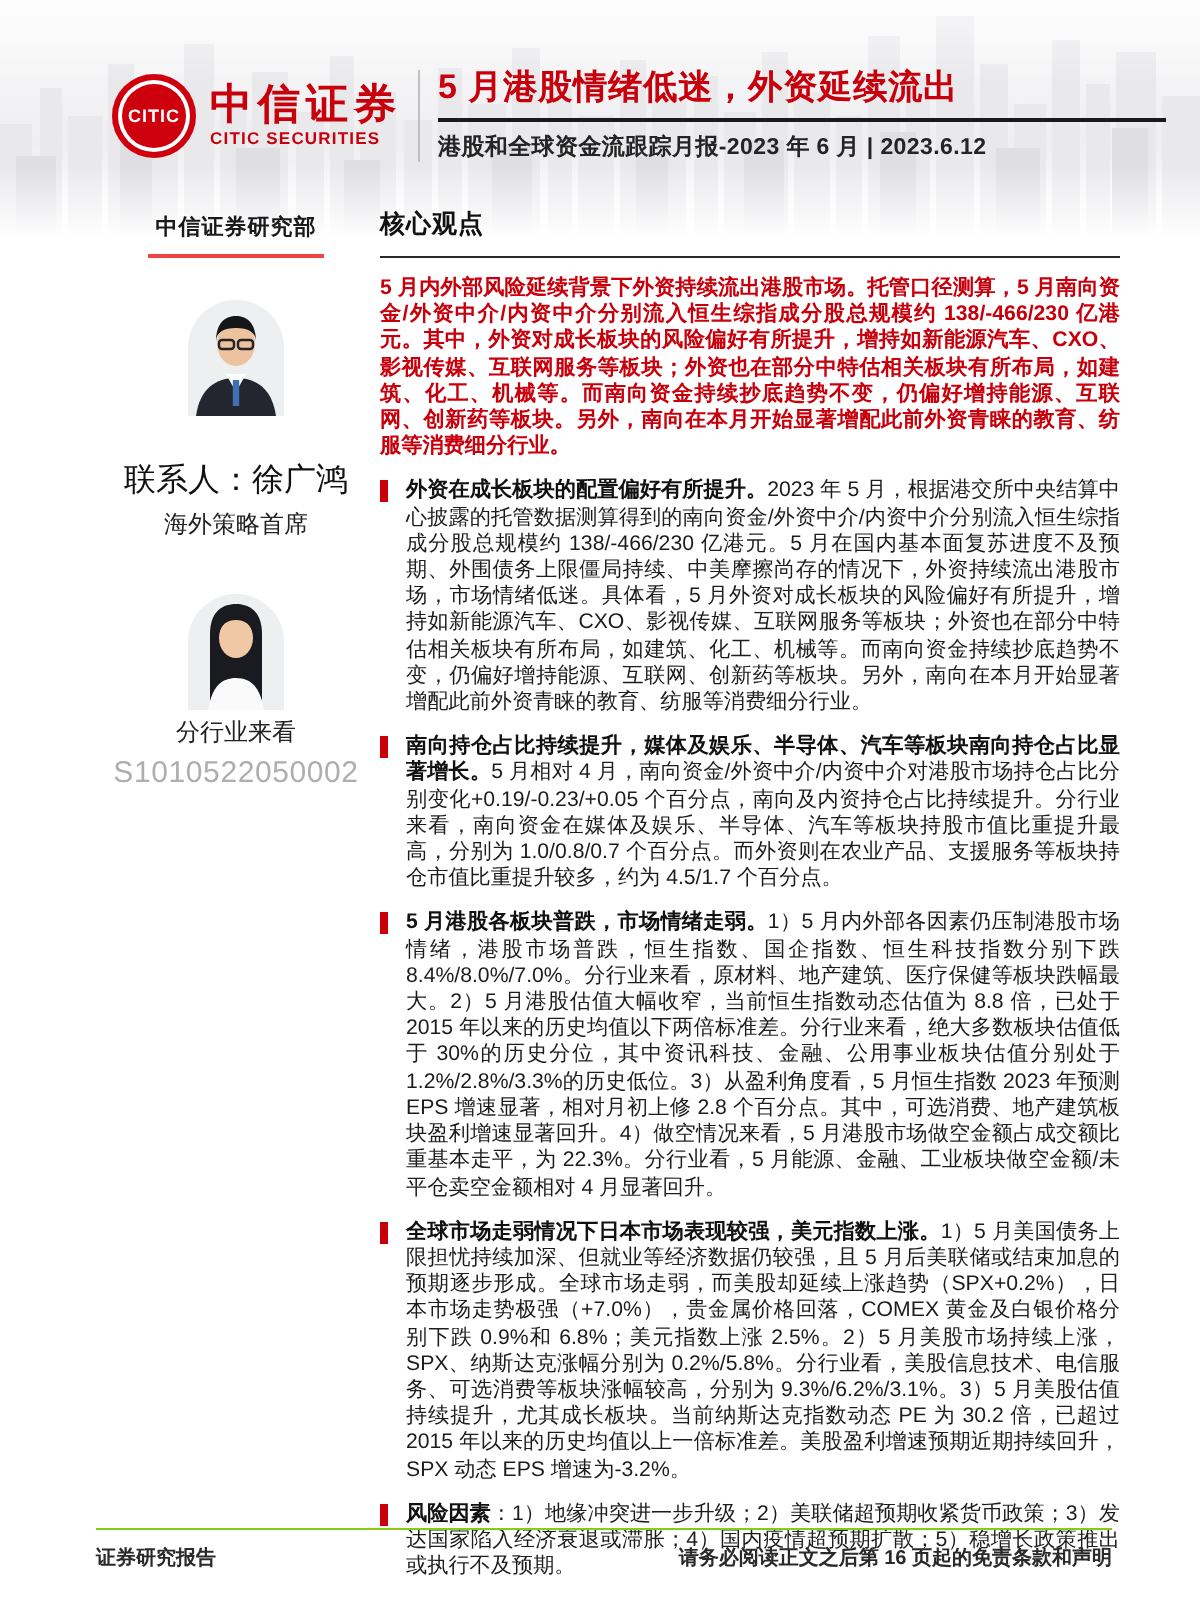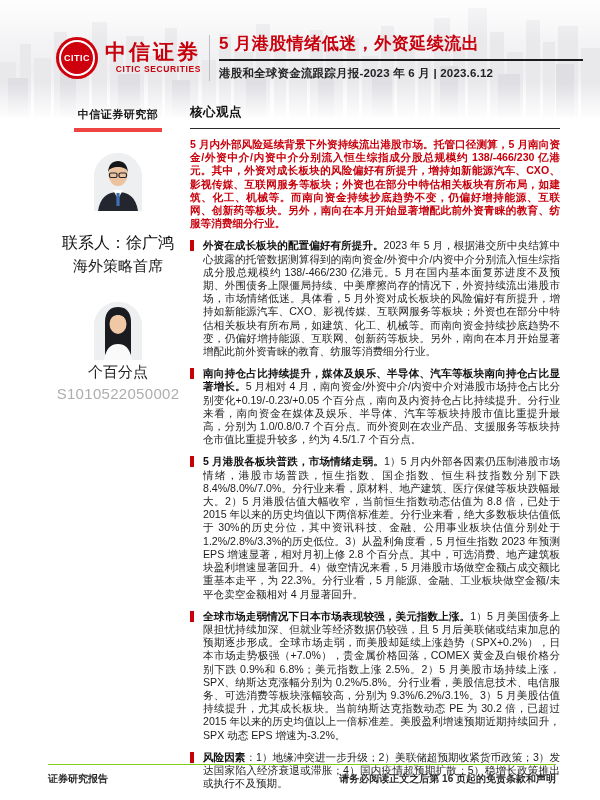--- a/index.html
+++ b/index.html
@@ -8,41 +8,41 @@
     background:#ffffff; overflow:hidden; color:#1c1c1c;
     font-family:"Liberation Sans","DejaVu Sans",sans-serif;
   }
   
   .header { position:absolute; top:0; left:0; width:600px; height:118px;
     background:linear-gradient(180deg,#fafafa 0%,#efeff2 60%,#ffffff 100%); }
   .skyline { position:absolute; bottom:0; left:0; }
   .header-fade { position:absolute; inset:0; pointer-events:none;
     background:linear-gradient(180deg, rgba(255,255,255,.65) 0%, rgba(255,255,255,0) 35%, rgba(255,255,255,0) 70%, rgba(255,255,255,.95) 100%); }
   .header-inner { position:absolute; left:56px; top:34px; display:flex; align-items:center; }
-  .logo { display:flex; align-items:center;text-align:right; }
+  .logo { display:flex; align-items:center; }
   .logo-mark { width:42px; height:42px; border-radius:50%; background:#cf000e;
     display:flex; align-items:center; justify-content:center; box-shadow:inset 0 0 0 3px #cf000e, inset 0 0 0 5px #ffffff; }
   .logo-mark span { color:#fff; font-size:9px; font-weight:bold; letter-spacing:.5px; }
   .logo-text { margin-left:7px; }
   .logo-cn { font-family:"Liberation Serif","DejaVu Serif",serif; font-size:21px; font-weight:bold; color:#c7000c; letter-spacing:3px; line-height:22px; }
   .logo-en { font-size:8.5px; font-weight:bold; color:#c7000c; letter-spacing:.6px; margin-top:1px; }
   .vdiv { width:1px; height:46px; background:#bfbfc4; margin:0 9px 0 8px; }
   .title-block { width:368px; }
   .report-title { margin:0; font-size:17px; line-height:20px; font-weight:bold; color:#c7000c; letter-spacing:.5px; }
   .title-rule { height:2px; background:#1a1a1a; margin-top:5px; width:364px; }
   .subtitle { margin-top:5px; font-size:11.5px; font-weight:bold; color:#242424; letter-spacing:.2px; }
   
   .sidebar { position:absolute; left:52px; top:104px; width:132px; text-align:center; }
   .dept { display:inline-block; font-size:11px; font-weight:bold; color:#1a1a1a;
-    padding:0 4px 6px 4px; border-bottom:4px solid #ef4444; letter-spacing:.5px; }
+    padding:0 4px 6px 4px; border-bottom:2px solid #ef4444; letter-spacing:.5px; }
   .analyst { margin-top:21px; }
   .analyst + .analyst { margin-top:26px; }
   .photo { width:48px; height:58px; margin:0 auto; border-radius:25px 25px 0 0; overflow:hidden; background:#edeff1; }
   .analyst-name { font-size:16px; font-weight:normal; margin-top:22px; color:#111; }
-  .analyst-title { font-size:15px; margin-top:3px; color:#222; }
+  .analyst-title { font-size:12px; margin-top:3px; color:#222; }
   .analyst-cert { font-size:15px; margin-top:3px; color:#aeaeae; letter-spacing:.3px; }
   
   .content { position:absolute; left:190px; top:104px; width:370px; }
   .section-title { margin:0; font-size:12.5px; font-weight:bold; color:#111;
     padding-bottom:7px; border-bottom:1.5px solid #2a2a2a; letter-spacing:.5px; }
   .summary { margin:9px 0 0 0; color:#c7000c; font-weight:bold;
     font-size:10.6px; line-height:13.2px; text-align:justify; }
   .bullet { display:flex; margin-top:9px; }
   .bullet-marker { flex:none; width:4px; height:11px; background:#c7000c; margin:1px 9px 0 0; }
   .bullet p { margin:0; font-size:10.6px; line-height:13.2px; text-align:justify; color:#1c1c1c; }
@@ -151,21 +151,21 @@
     <div class="analyst">
       <div class="photo">
         <svg width="48" height="58" viewBox="0 0 48 58" aria-hidden="true">
           <rect width="48" height="58" fill="#edeff1"></rect>
           <path d="M11 58 L11 20 C11 9 17 5 24 5 C31 5 37 9 37 20 L37 58 Z" fill="#1a1b20"></path>
           <path d="M10 58 C12 46 17 42 24 42 C31 42 36 46 38 58 Z" fill="#fafafa"></path>
           <ellipse cx="24" cy="22" rx="8.5" ry="10" fill="#f0c8a6"></ellipse>
           <path d="M15 21 C15 11 19 8 24 8 C29 8 33 11 33 21 C32 15 28 13 24 13 C20 13 16 15 15 21 Z" fill="#1a1b20"></path>
         </svg>
       </div>
-      <div class="analyst-title">个百分点</div>
+      <div class="analyst-title">分行业来看</div>
       <div class="analyst-cert">S1010522050002</div>
     </div>
   </aside>
 
   <main class="content">
     <h2 class="section-title">核心观点</h2>
 
     <p class="summary">5 月内外部风险延续背景下外资持续流出港股市场。托管口径测算，5 月南向资金/外资中介/内资中介分别流入恒生综指成分股总规模约 138/-466/230 亿港元。其中，外资对成长板块的风险偏好有所提升，增持如新能源汽车、CXO、影视传媒、互联网服务等板块；外资也在部分中特估相关板块有所布局，如建筑、化工、机械等。而南向资金持续抄底趋势不变，仍偏好增持能源、互联网、创新药等板块。另外，南向在本月开始显著增配此前外资青睐的教育、纺服等消费细分行业。</p>
 
     <div class="bullet">

